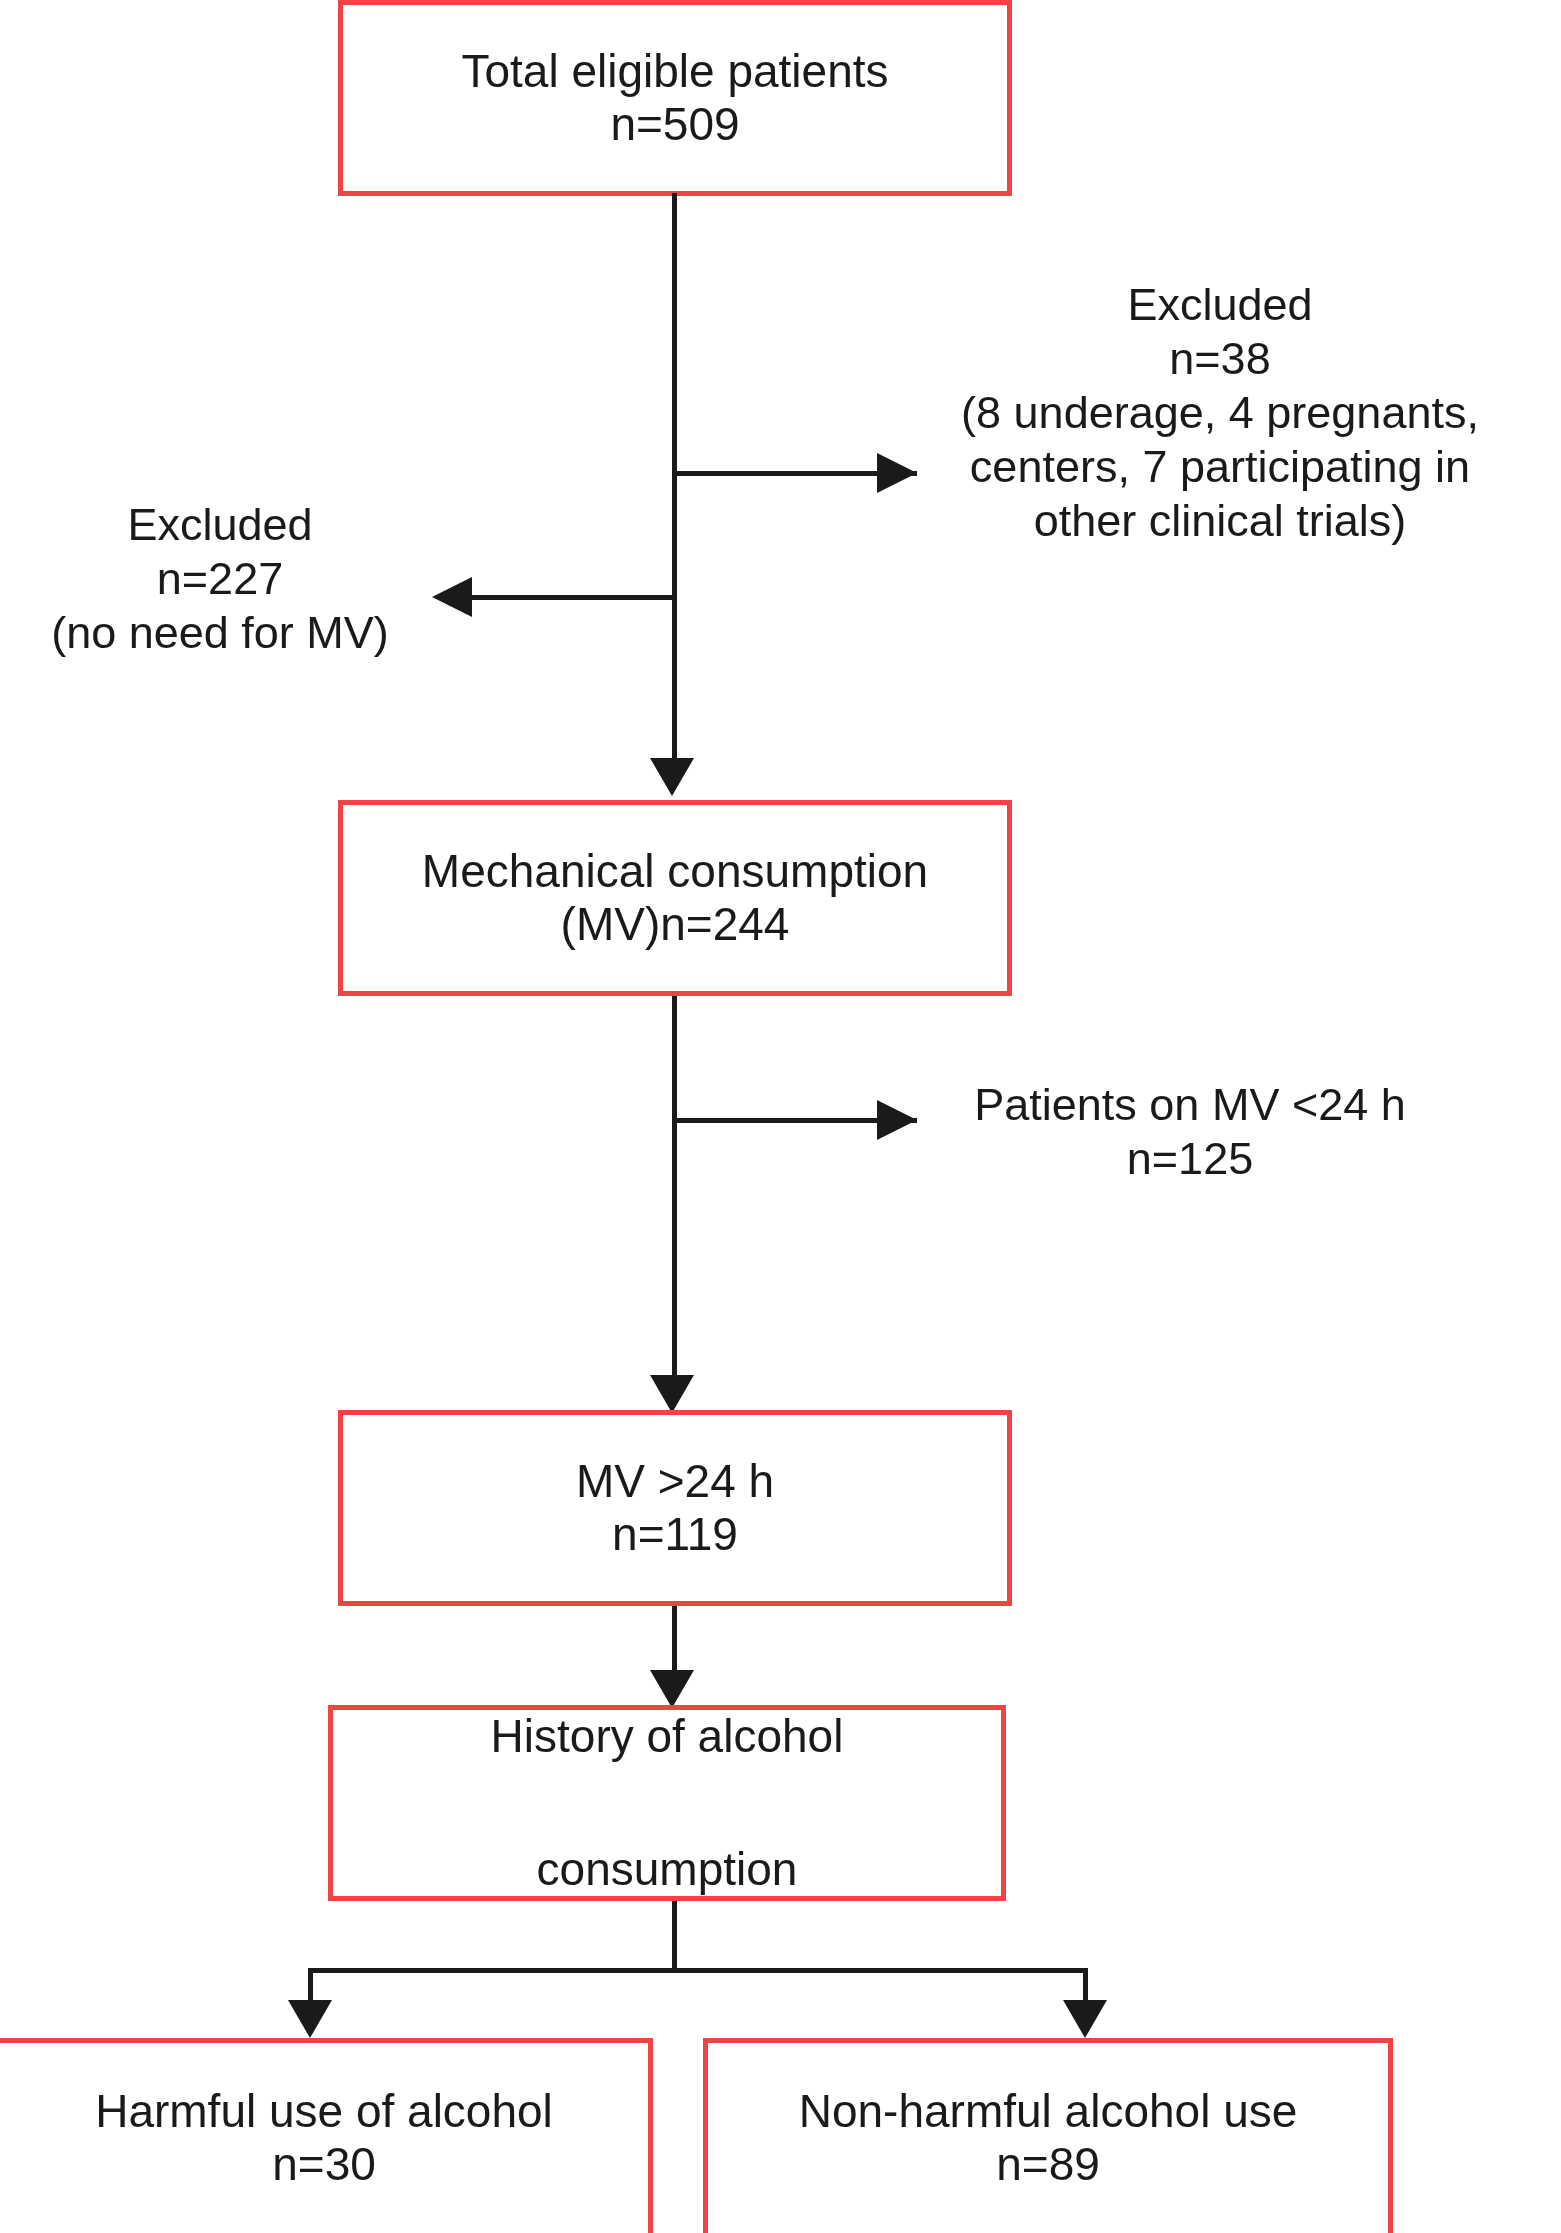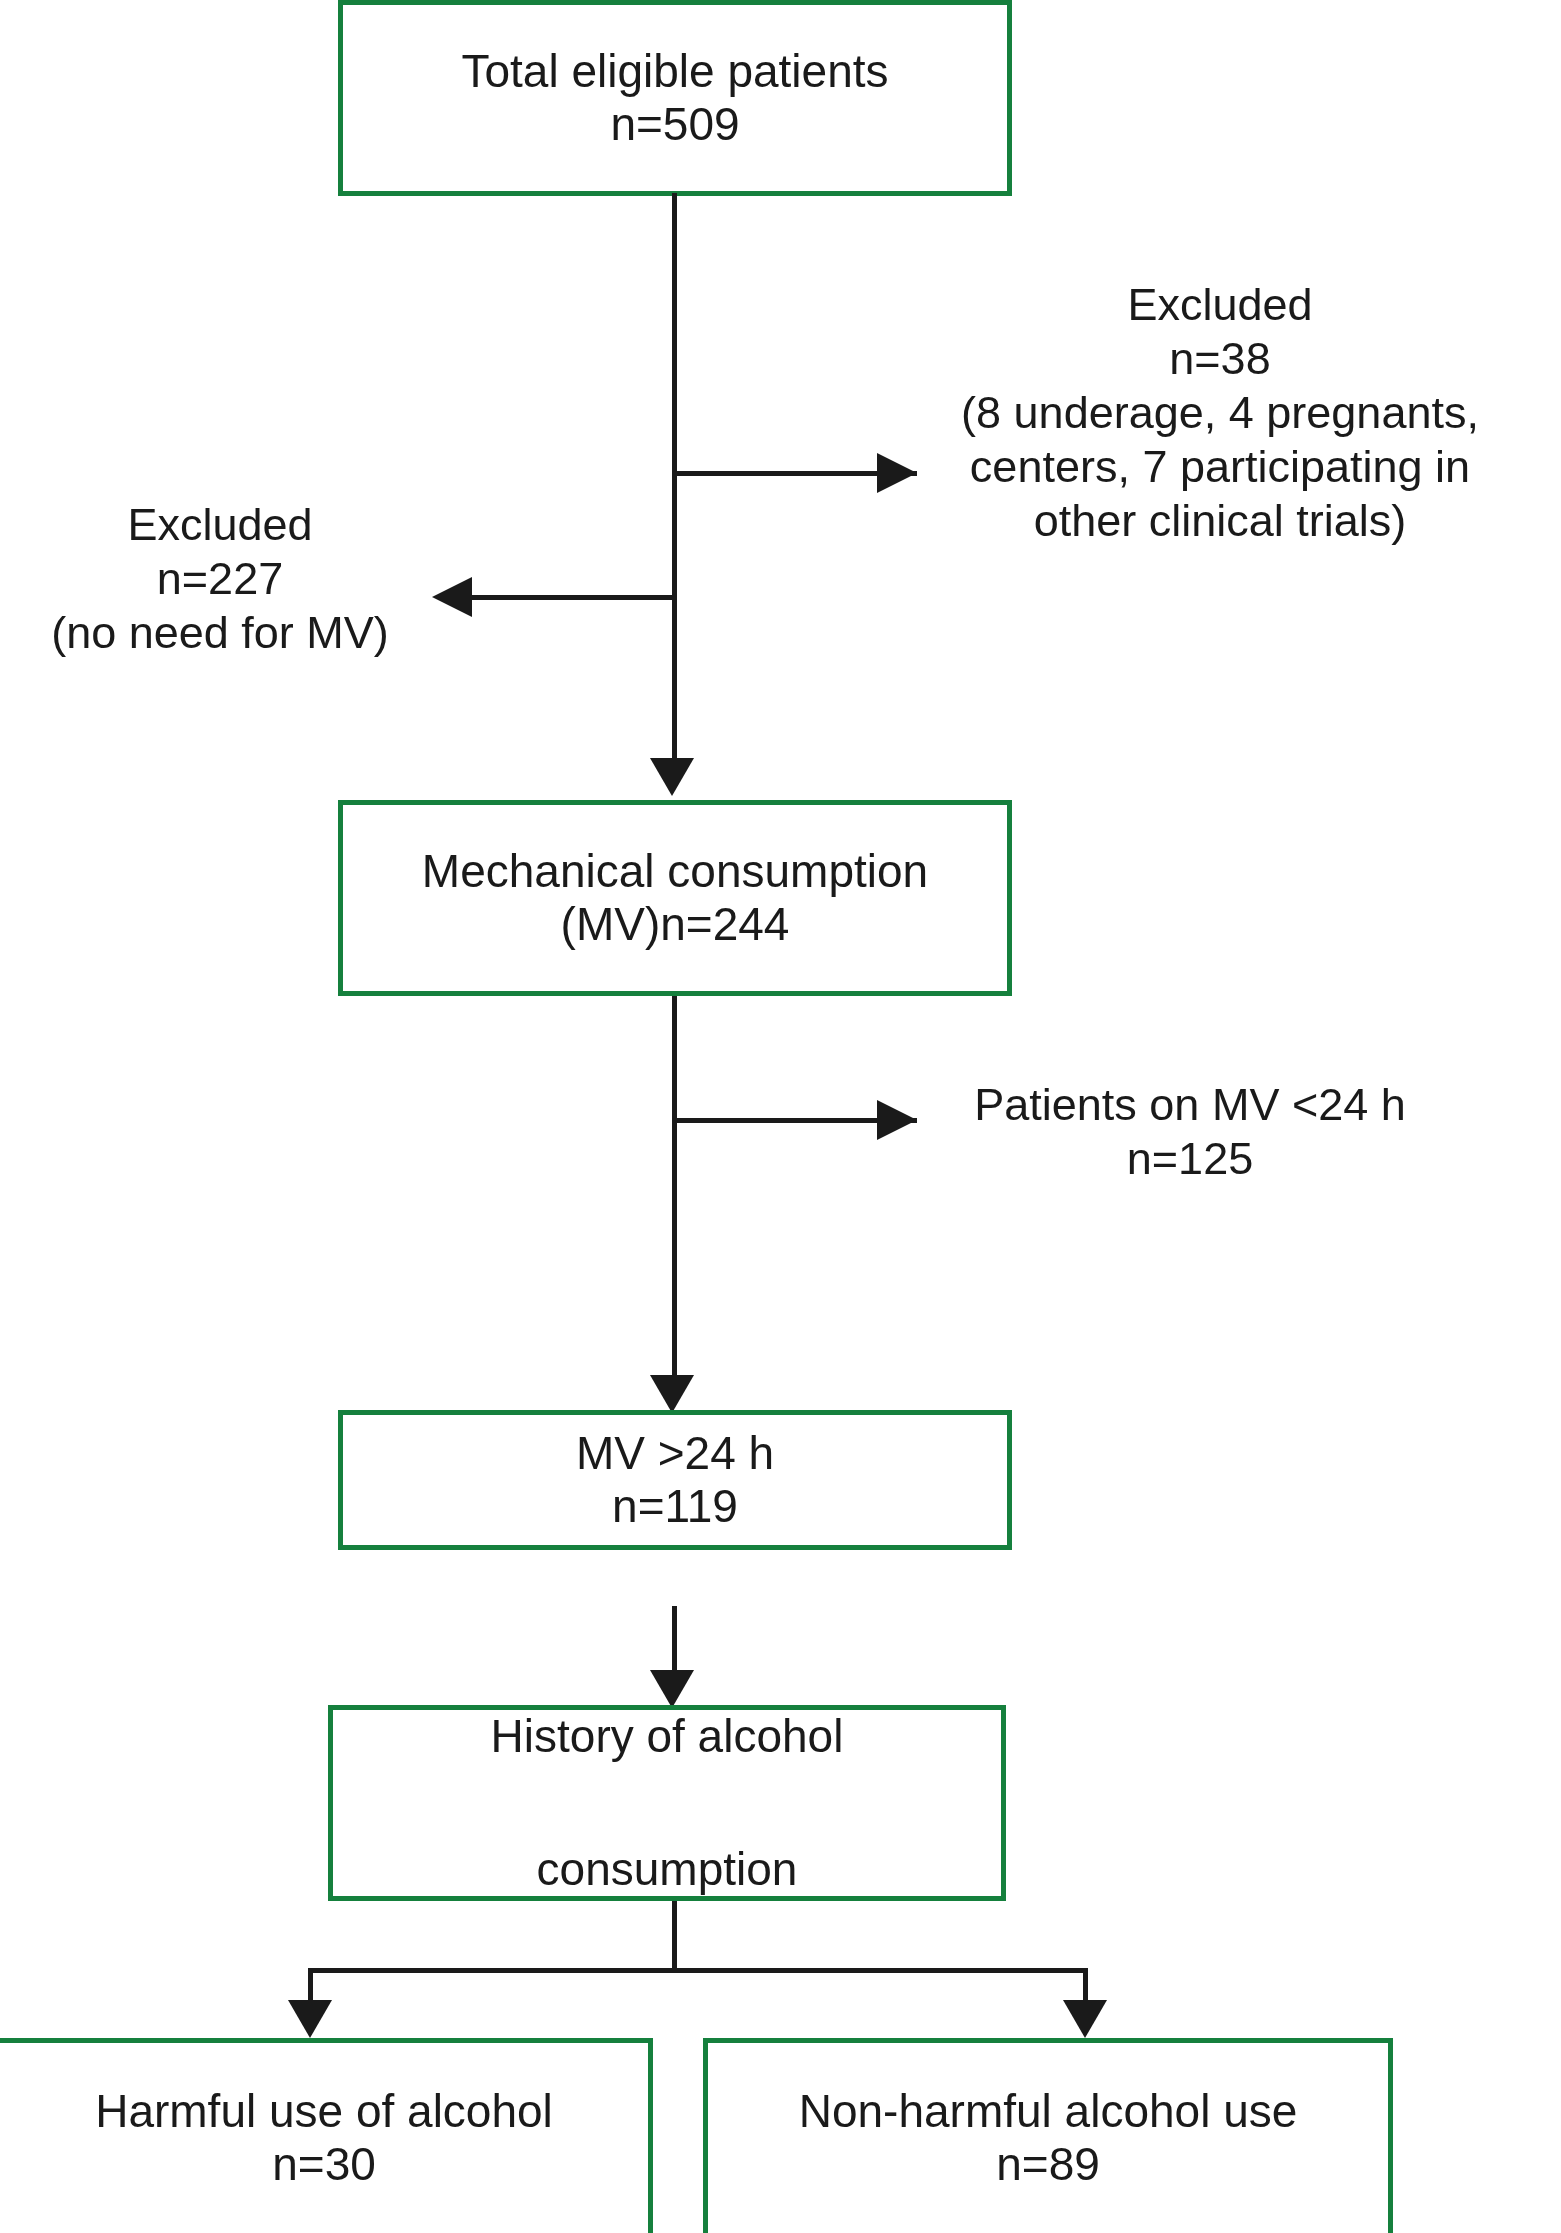--- a/index.html
+++ b/index.html
@@ -15,21 +15,21 @@
   #flow-root {
     position: relative;
     width: 1561px;
     height: 2233px;
     background: #ffffff;
     overflow: hidden;
   }
   .node-box {
     position: absolute;
     box-sizing: border-box;
-    border: 5px solid #15803d;
+    border: 5px solid #ef4444;
     background: #ffffff;
     display: flex;
     flex-direction: column;
     align-items: center;
     justify-content: center;
     text-align: center;
     line-height: 1.16;
   }
   .node-line {
     display: block;
@@ -75,21 +75,21 @@
     width: 0;
     height: 0;
     border-top: 20px solid transparent;
     border-bottom: 20px solid transparent;
     border-right: 40px solid #1a1a1a;
   }
 
   
   #box-total        { left:338px;  top:0px;    width:674px; height:196px; font-size:46px; }
   #box-mv           { left:338px;  top:800px;  width:674px; height:196px; font-size:46px; }
-  #box-mv24         { left:338px;  top:1410px; width:674px; height:140px; font-size:46px; }
+  #box-mv24         { left:338px;  top:1410px; width:674px; height:196px; font-size:46px; }
   #box-history      { left:328px;  top:1705px; width:678px; height:196px; font-size:46px;justify-content:space-between; }
   #box-harmful      { left:-5px;   top:2038px; width:658px; height:200px; font-size:46px; }
   #box-nonharmful   { left:703px;  top:2038px; width:690px; height:200px; font-size:46px; }
 
   #label-excl-38    { left:900px;  top:278px;  width:640px; font-size:45px; }
   #label-excl-227   { left:10px;   top:498px;  width:420px; font-size:45px; }
   #label-mv-lt24    { left:900px;  top:1078px; width:580px; font-size:45px; }
 
   #stem-1           { left:672px;  top:193px;  height:385px; }
   #stem-2           { left:672px;  top:578px;  height:180px; }

